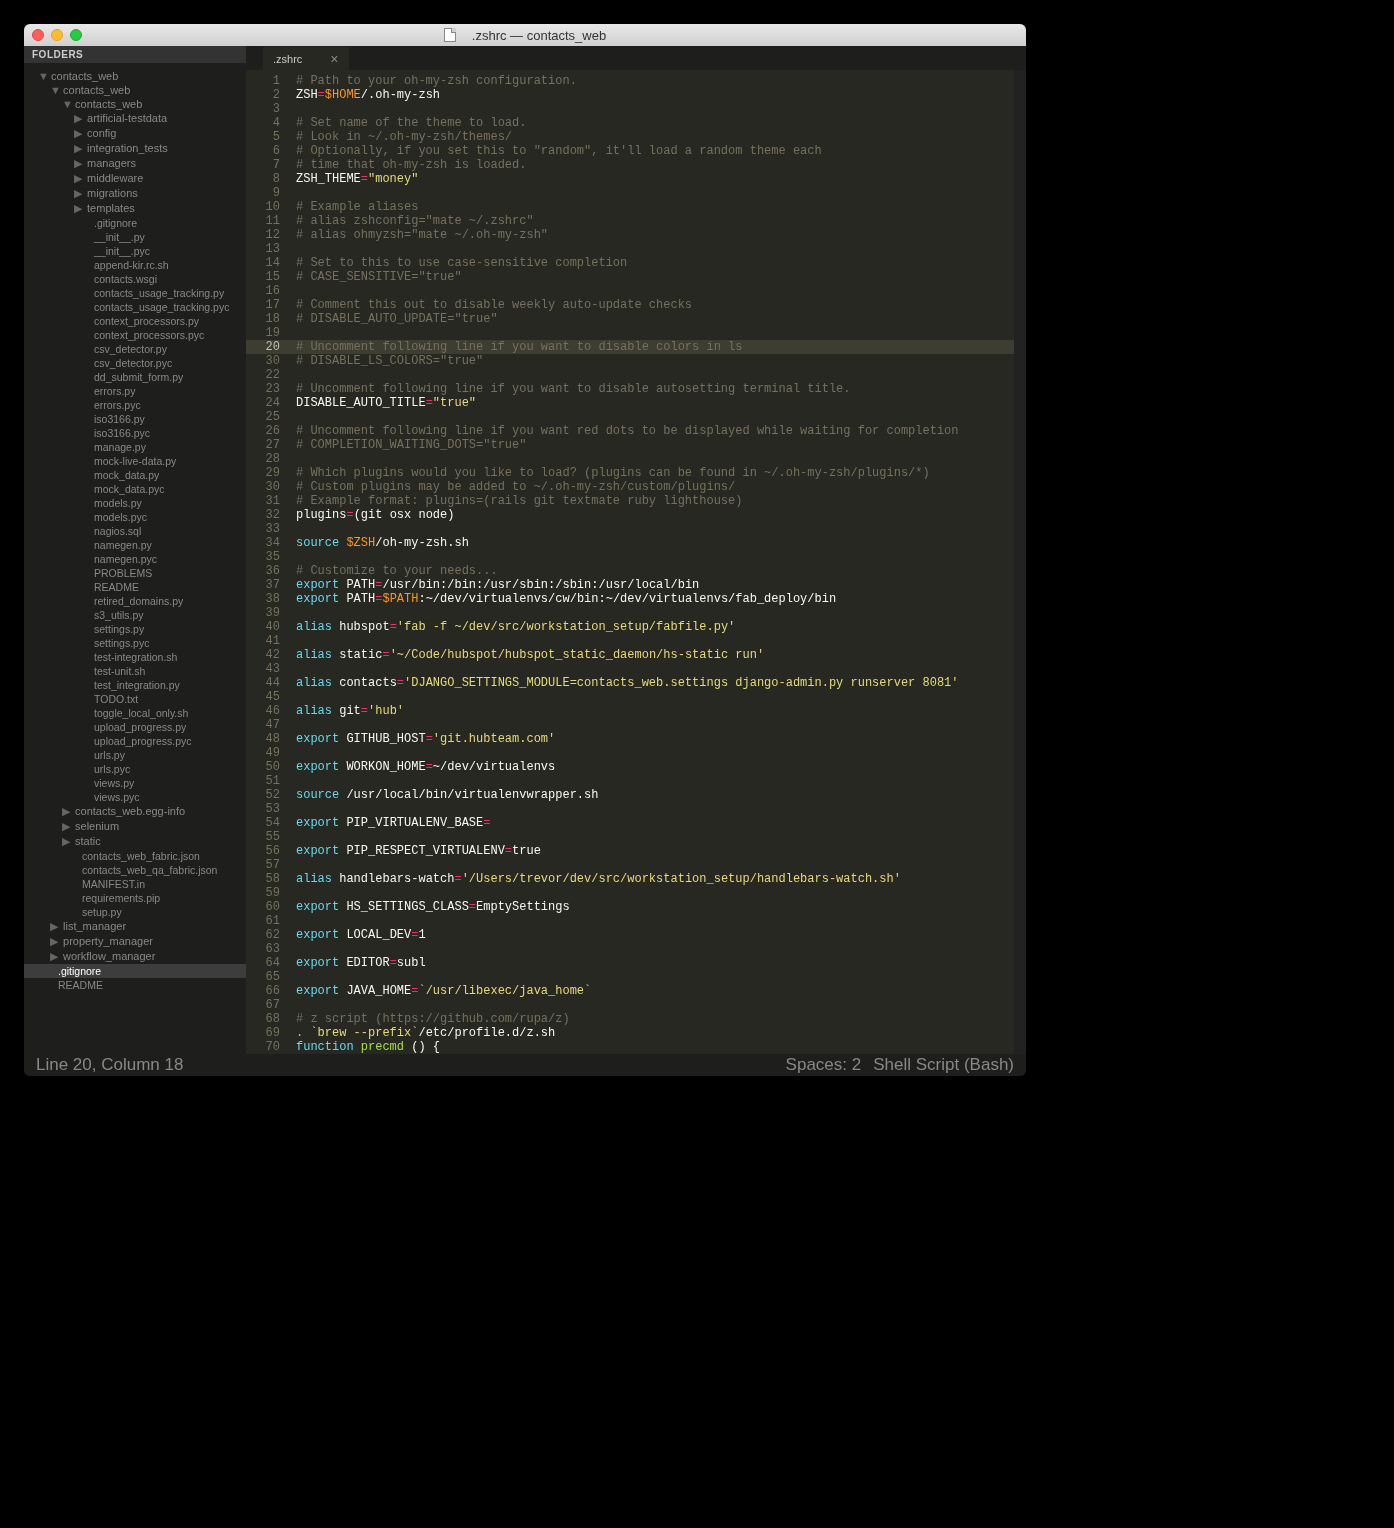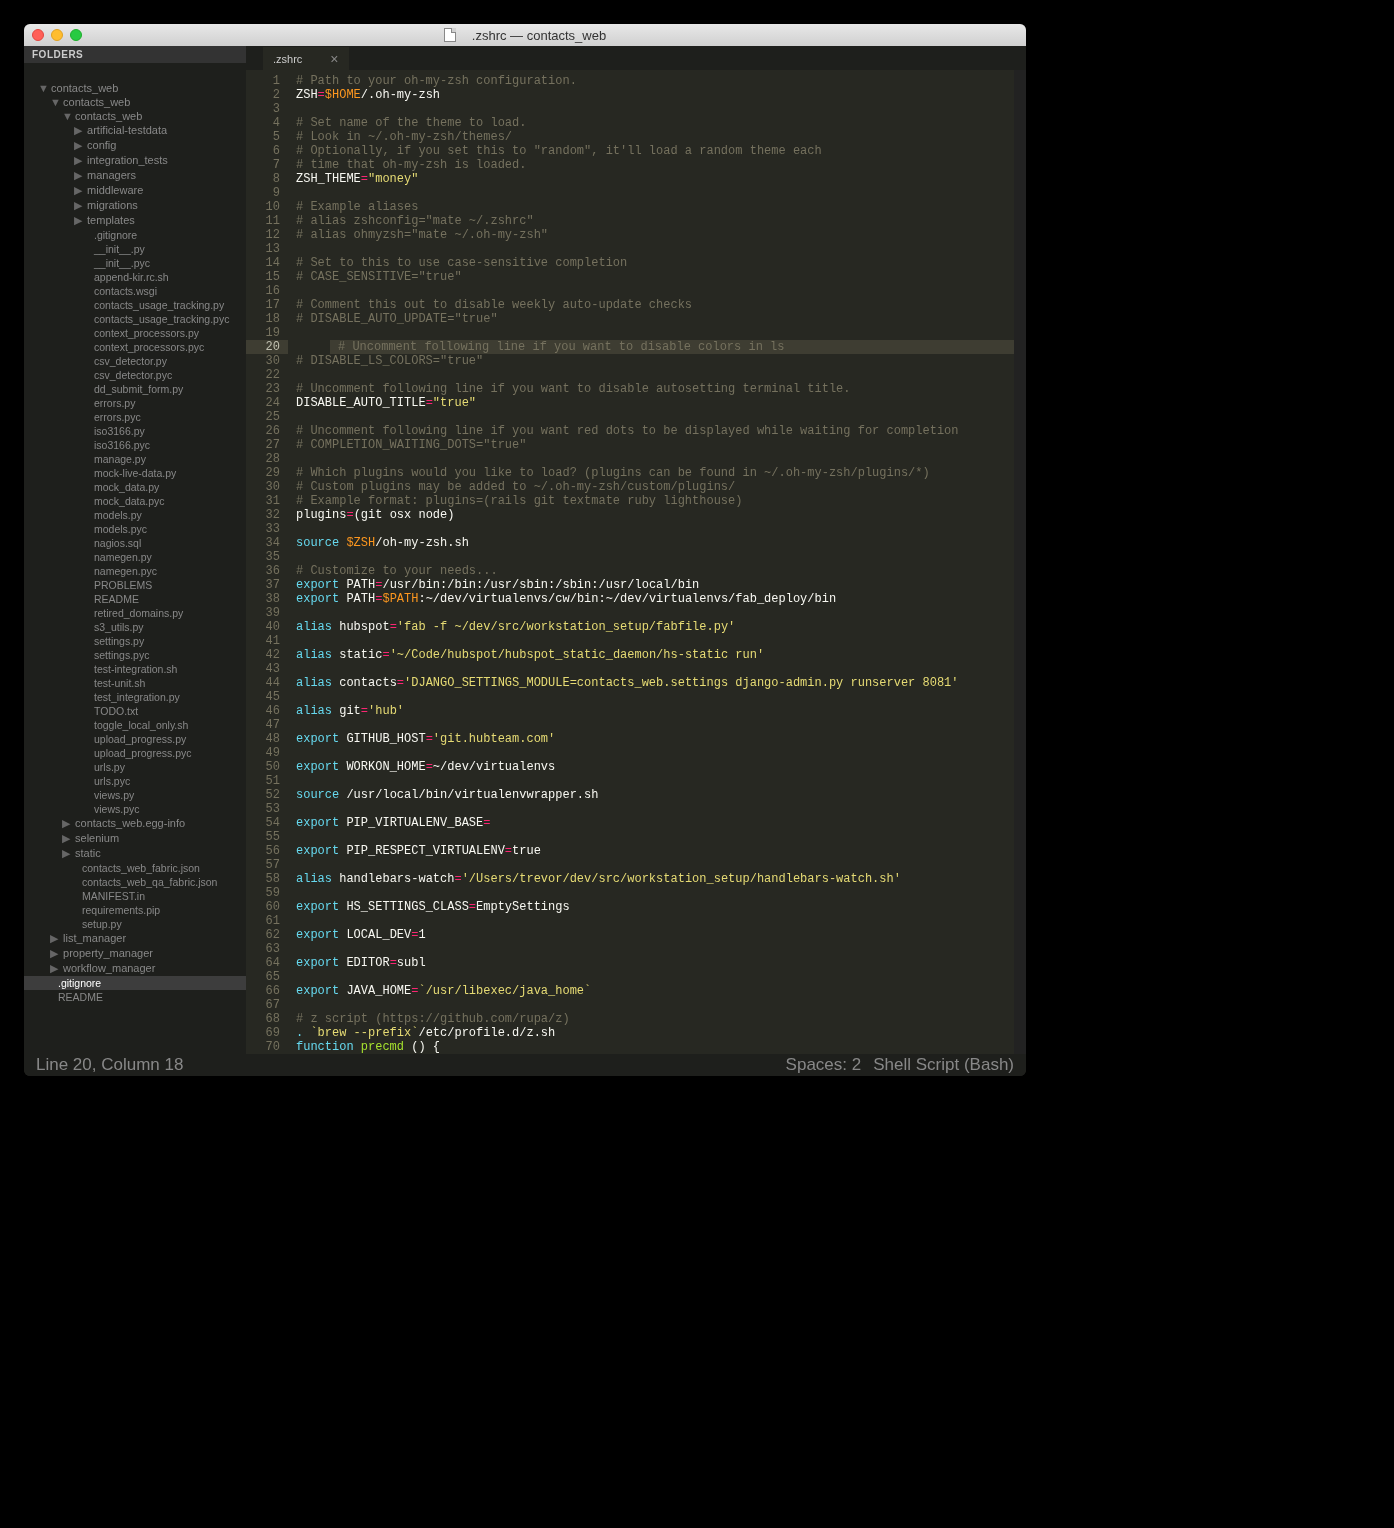--- a/index.html
+++ b/index.html
@@ -58,21 +58,21 @@
   flex-shrink: 0;
 }
 .sidebar-header {
   background: #333;
   color: #ccc;
   padding: 3px 8px;
   font-size: 10px;
   font-weight: bold;
   letter-spacing: 0.5px;
 }
-.tree { padding-top: 18px; }
+.tree { padding-top: 6px; }
 .tree-item { padding: 1px 0 1px 8px; white-space: nowrap; cursor: pointer; }
 .tree-item.selected { background: #3d3d3d; color: #fff; }
 .tree-item .arrow { display: inline-block; width: 10px; color: #666; }
 .tree-item .foldicon { color: #666; }
 .indent-1 { padding-left: 14px; }
 .indent-2 { padding-left: 26px; }
 .indent-3 { padding-left: 38px; }
 .indent-4 { padding-left: 50px; }
 .file-item { padding: 1px 0; color: #888; white-space: nowrap; cursor: pointer; font-size: 10.5px; }
 .file-indent-3 { padding-left: 58px; }
@@ -110,21 +110,21 @@
 .gutter .ln.current { background: #3e3d32; color: #c0c0b0; margin-right:-8px; padding-right:8px; }
 .code {
   flex: 1;
   padding: 4px 0;
   color: #f8f8f2;
   font-size: 12px;
   line-height: 14px;
   white-space: pre;
 }
 .code .line { height: 14px; padding-left: 8px; }
-.code .line.current { background: #3e3d32; margin-left: 42px; }
+.code .line.current { background: #3e3d32; }
 .c-comment { color: #75715e; }
 .c-keyword { color: #66d9ef; }
 .c-string { color: #e6db74; }
 .c-var { color: #fd971f; }
 .c-func { color: #a6e22e; }
 .c-op { color: #f92672; }
 
 .statusbar {
   height: 22px;
   background: #1e1f1c;

